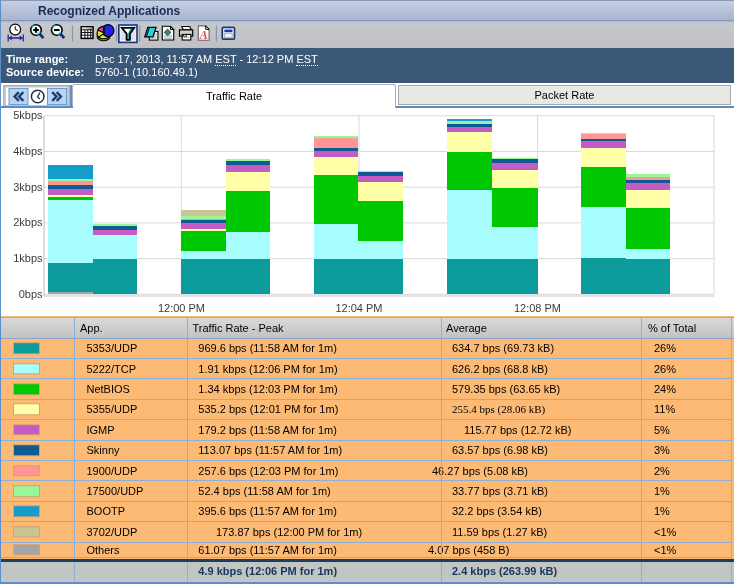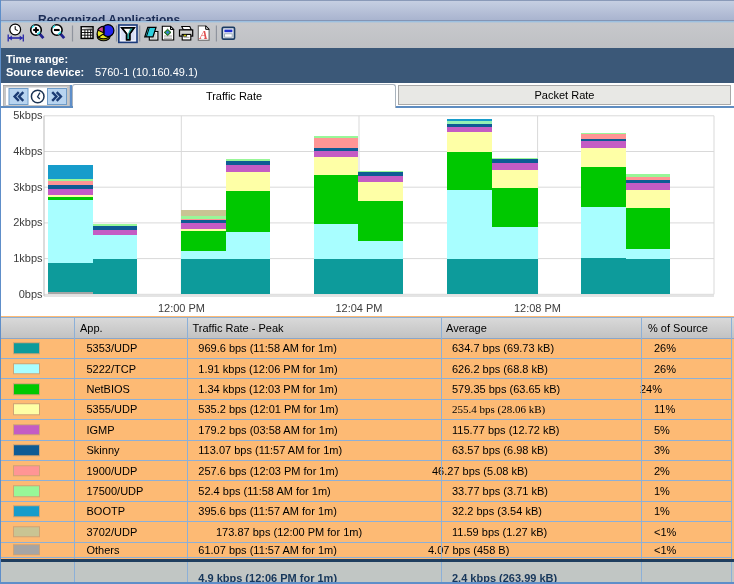--- a/index.html
+++ b/index.html
@@ -2,21 +2,21 @@
 <html><head>
 <meta charset="utf-8">
 <style>
   html,body{margin:0;padding:0;}
   #win{position:relative;width:734px;height:584px;font-family:"Liberation Sans",sans-serif;
        background:#fff;overflow:hidden;}
   .abs{position:absolute;}
   
   #titlebar{left:0;top:0;width:734px;height:21px;
     background:linear-gradient(#c6cfe2,#a9b4cf);border-top:1px solid #8a9ab8;border-bottom:1px solid #8495b5;box-sizing:border-box;}
-  #titlebar span{position:absolute;left:7px;top:12px;font-size:12px;font-weight:bold;color:#1b2c55;padding-left:31px;}
+  #titlebar span{position:absolute;left:7px;top:3px;font-size:12px;font-weight:bold;color:#1b2c55;padding-left:31px;}
   
   #toolbar{left:0;top:21px;width:734px;height:27px;background:linear-gradient(#c8c9cc,#bec0c4);}
   
   #infobar{left:0;top:48px;width:734px;height:35px;background:#3b5878;color:#fff;font-size:11px;}
   #infobar .lbl{position:absolute;left:6px;font-weight:bold;}
   #infobar .val{position:absolute;left:95px;}
   .estu{border-bottom:1px dotted #fff;padding-bottom:0px;}
   
   #tabbar{left:0;top:83px;width:734px;height:25px;background:#fff;}
   #navbox{position:absolute;left:2.5px;top:1.5px;width:69px;height:24px;}
@@ -33,21 +33,21 @@
   #table{left:0;top:316px;width:734px;height:268px;background:#fdba74;}
   #thead{position:absolute;left:0;top:2px;width:734px;height:20.5px;
      background:linear-gradient(#d9d9d9,#c2c2c2);border-bottom:1px solid #8ba6c8;box-sizing:border-box;}
   .hcell{position:absolute;top:4px;font-size:11px;color:#000;}
   .vline{position:absolute;top:2px;width:1px;height:241px;background:#8cb0d8;}
   .row{position:absolute;left:0;width:731px;border-bottom:1px solid #8cb0d8;box-sizing:border-box;}
   .row .cell{position:absolute;font-size:11px;color:#000;top:50%;transform:translateY(-50%);white-space:nowrap;}
   .sw{position:absolute;left:14px;top:50%;transform:translateY(-50%);width:25px;height:9.5px;}
   #tfoot{position:absolute;left:0;top:242.5px;width:734px;height:20.8px;background:#c1c6c4;
      border-top:3px solid #1f3e5f;box-sizing:content-box;}
-  #tfoot .cell{position:absolute;font-size:11px;font-weight:bold;color:#16365a;top:10px;white-space:nowrap;}
+  #tfoot .cell{position:absolute;font-size:11px;font-weight:bold;color:#16365a;top:3px;white-space:nowrap;}
   #tbottom{position:absolute;left:0;top:266.3px;width:734px;height:1.7px;background:#5e8ec9;}
 </style>
 </head>
 <body>
 <div id="win">
   <div class="abs" id="titlebar">
       <span>Recognized Applications</span>
     </div>
   <div class="abs" id="toolbar">
     <svg width="734" height="27">
@@ -120,20 +120,21 @@
 <path d="M198.3 4.899999999999999 h7.4 l3.4 3.4 v11 h-10.8 z" fill="#fff" stroke="#666" stroke-width="1.1"></path>
 <path d="M205.7 4.899999999999999 v3.4 h3.4 z" fill="#fff" stroke="#000" stroke-width="1"></path>
 <text x="203.7" y="17.6" font-family="Liberation Serif" font-size="12.5" font-style="italic" font-weight="bold" fill="#e05050" text-anchor="middle">A</text>
 <rect x="222.3" y="6.300000000000001" width="12.2" height="11.8" rx="1.2" fill="#f0f4f8" stroke="#1c3c64" stroke-width="1.7"></rect>
 <rect x="224.4" y="8.600000000000001" width="8" height="2.6" fill="#2030d0"></rect>
 <rect x="224.6" y="12.799999999999997" width="7.6" height="3.4" fill="#fff" stroke="#8ea0b4" stroke-width="0.9"></rect>
       </svg>
   </div>
   <div class="abs" id="infobar">
     <div class="lbl" style="top:5px;">Time range:</div>
+    <div class="val" style="top:5px;">Dec 17, 2013, 11:57 AM <span class="estu">EST</span> - 12:12 PM <span class="estu">EST</span></div>
     <div class="lbl" style="top:17.5px;">Source device:</div>
     <div class="val" style="top:17.5px;">5760-1 (10.160.49.1)</div>
   </div>
   <div class="abs" style="left:0;top:83px;width:734px;height:1.5px;background:#adb6c4;"></div>
   <div class="abs" style="left:0;top:0;width:1.4px;height:584px;background:#5e8ec9;z-index:50;"></div>
   <div class="abs" style="left:731px;top:85px;width:3px;height:19.5px;background:#c2c2c2;"></div>
   <div class="abs" style="left:0;top:316.8px;width:734px;height:1.2px;background:#8fb0d4;z-index:5;"></div>
   <div class="abs" id="tabbar">
     <div id="tab-active">
         <span>Traffic Rate</span>
@@ -257,55 +258,55 @@
 <text x="181.5" y="203.5" font-size="11" fill="#3c3c3c" text-anchor="middle" font-family="Liberation Sans">12:00 PM</text>
 <text x="359" y="203.5" font-size="11" fill="#3c3c3c" text-anchor="middle" font-family="Liberation Sans">12:04 PM</text>
 <text x="537.5" y="203.5" font-size="11" fill="#3c3c3c" text-anchor="middle" font-family="Liberation Sans">12:08 PM</text>
       </svg>
   </div>
   <div class="abs" id="table">
       <div id="thead">
         <div class="hcell" style="left:80px;">App.</div>
         <div class="hcell" style="left:192.5px;">Traffic Rate - Peak</div>
         <div class="hcell" style="left:446px;">Average</div>
-        <div class="hcell" style="left:648px;">% of Source</div>
+        <div class="hcell" style="left:648px;">% of Total</div>
       </div>
 <div class="row" style="top:22.6px;height:20.4px;">
         <div class="sw" style="background:#0d9b9b;box-shadow:0 0 0 1px rgba(120,120,120,0.35);"></div>
         <div class="cell" style="left:86.5px;">5353/UDP</div>
         <div class="cell" style="left:198.3px;">969.6 bps (11:58 AM for 1m)</div>
         <div class="cell" style="left:452px;">634.7 bps (69.73 kB)</div>
         <div class="cell" style="left:654px;">26%</div>
       </div>
 <div class="row" style="top:43.0px;height:20.4px;">
         <div class="sw" style="background:#a8feff;box-shadow:0 0 0 1px rgba(120,120,120,0.35);"></div>
         <div class="cell" style="left:86.5px;">5222/TCP</div>
         <div class="cell" style="left:198.3px;">1.91 kbps (12:06 PM for 1m)</div>
         <div class="cell" style="left:452px;">626.2 bps (68.8 kB)</div>
         <div class="cell" style="left:654px;">26%</div>
       </div>
 <div class="row" style="top:63.4px;height:20.4px;">
         <div class="sw" style="background:#00c800;box-shadow:0 0 0 1px rgba(120,120,120,0.35);"></div>
         <div class="cell" style="left:86.5px;">NetBIOS</div>
         <div class="cell" style="left:198.3px;">1.34 kbps (12:03 PM for 1m)</div>
         <div class="cell" style="left:452px;">579.35 bps (63.65 kB)</div>
-        <div class="cell" style="left:640px;">24%</div>
+        <div class="cell" style="left:654px;">24%</div>
       </div>
 <div class="row" style="top:83.8px;height:20.4px;">
         <div class="sw" style="background:#feffa6;box-shadow:0 0 0 1px rgba(120,120,120,0.35);"></div>
         <div class="cell" style="left:86.5px;">5355/UDP</div>
         <div class="cell" style="left:198.3px;">535.2 bps (12:01 PM for 1m)</div>
         <div class="cell" style="left:452px;font-family:Liberation Serif, serif;">255.4 bps (28.06 kB)</div>
         <div class="cell" style="left:654px;">11%</div>
       </div>
 <div class="row" style="top:104.2px;height:20.4px;">
         <div class="sw" style="background:#c45cc4;box-shadow:0 0 0 1px rgba(120,120,120,0.35);"></div>
         <div class="cell" style="left:86.5px;">IGMP</div>
-        <div class="cell" style="left:198.3px;">179.2 bps (03:58 AM for 1m)</div>
-        <div class="cell" style="left:452px;">115.77 bps (12.72 kB)</div>
+        <div class="cell" style="left:198.3px;">179.2 bps (11:58 AM for 1m)</div>
+        <div class="cell" style="left:464px;">115.77 bps (12.72 kB)</div>
         <div class="cell" style="left:654px;">5%</div>
       </div>
 <div class="row" style="top:124.6px;height:20.4px;">
         <div class="sw" style="background:#0e5b94;box-shadow:0 0 0 1px rgba(120,120,120,0.35);"></div>
         <div class="cell" style="left:86.5px;">Skinny</div>
         <div class="cell" style="left:198.3px;">113.07 bps (11:57 AM for 1m)</div>
         <div class="cell" style="left:452px;">63.57 bps (6.98 kB)</div>
         <div class="cell" style="left:654px;">3%</div>
       </div>
 <div class="row" style="top:145.0px;height:20.4px;">

